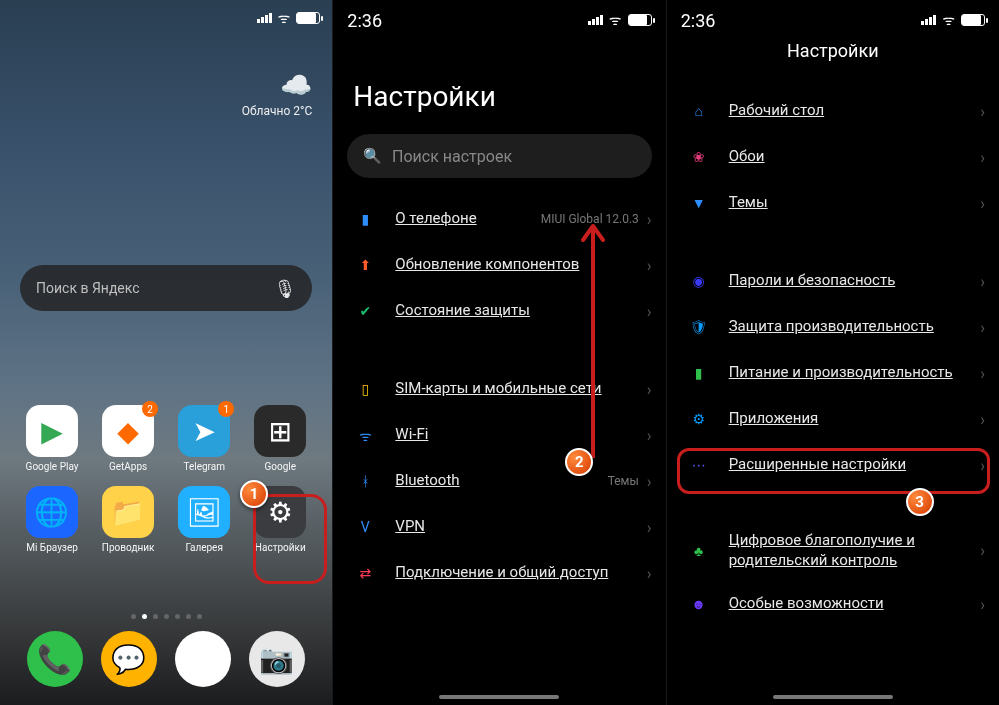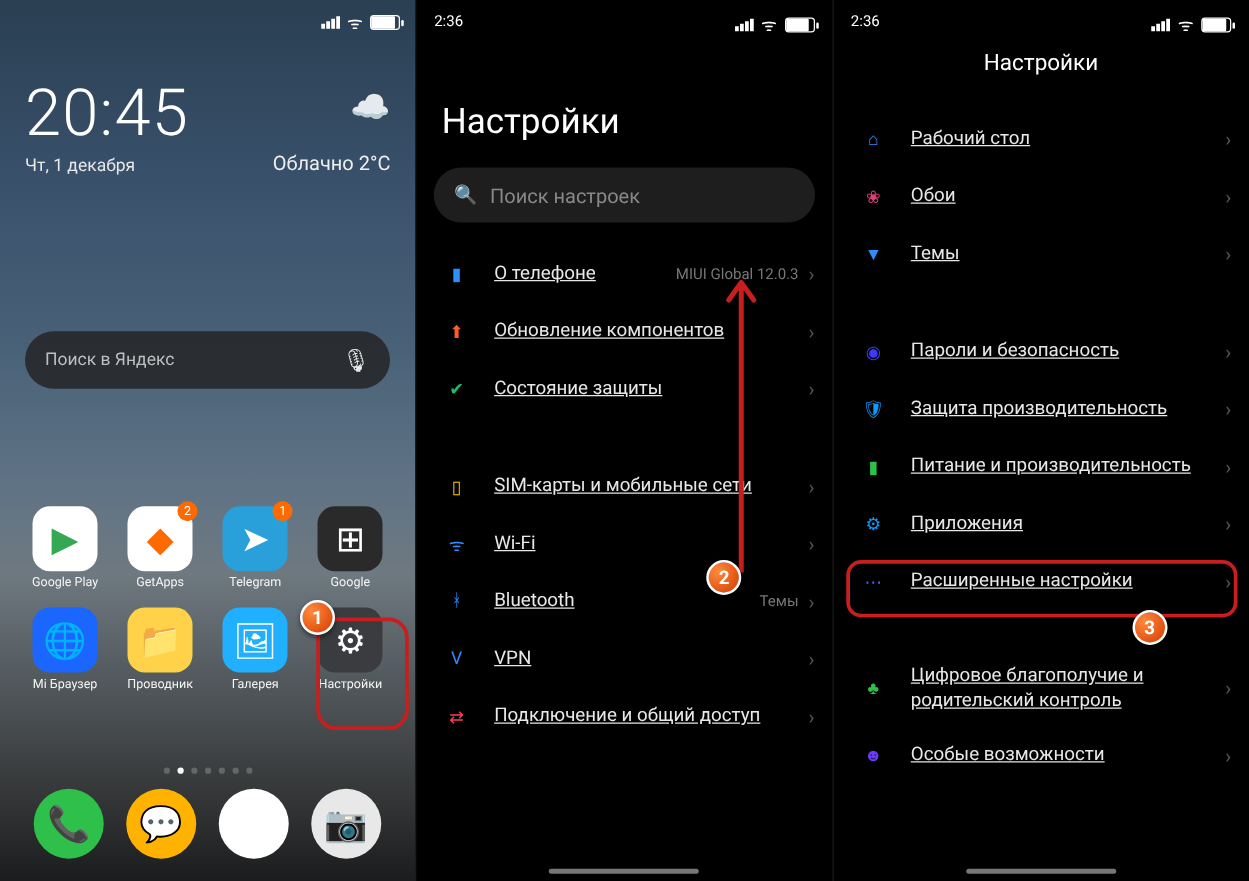--- a/index.html
+++ b/index.html
@@ -3,36 +3,36 @@
 <meta charset="utf-8">
 <style>
   * { box-sizing: border-box; margin:0; padding:0; font-family: -apple-system, Roboto, sans-serif; }
   body { background:#000; width:999px; height:705px; display:flex; overflow:hidden; }
   .panel { flex:1; position:relative; background:#000; color:#fff; height:705px; overflow:hidden; }
   .panel + .panel { border-left:1px solid #1a1a1a; }
 
   
   .p1 { background: linear-gradient(180deg,#2a3f52 0%, #38506a 20%, #4a6278 40%, #5f7385 55%, #6e7980 65%, #353738 90%, #1b1c1d 100%); }
   .status { position:absolute; top:8px; right:12px; font-size:13px; display:flex; gap:6px; align-items:center; color:#fff; }
-  .p2 .status-time, .p3 .status-time { position:absolute; top:10px; left:14px; font-size:12px; color:#fff;}
+  .p2 .status-time, .p3 .status-time { position:absolute; top:10px; left:14px; font-size:18px; color:#fff;}
   .p2 .status-right, .p3 .status-right { position:absolute; top:10px; right:14px; font-size:13px; color:#fff; display:flex; gap:6px; align-items:center;}
   .signal { display:inline-flex; gap:1px; align-items:flex-end; }
   .signal span { width:3px; background:#fff; display:inline-block; }
   .signal span:nth-child(1){height:4px;} .signal span:nth-child(2){height:6px;} .signal span:nth-child(3){height:8px;} .signal span:nth-child(4){height:10px;}
   .wifi-glyph { font-size:14px; }
   .batt { width:24px; height:12px; border:1.5px solid #fff; border-radius:3px; position:relative; }
   .batt::after{content:''; position:absolute; right:-4px; top:3px; width:2px; height:5px; background:#fff; border-radius:1px;}
   .batt i{display:block; height:100%; width:85%; background:#fff; border-radius:1px;}
 
   .clock { position:absolute; left:20px; top:60px; }
   .clock .time { font-size:52px; font-weight:300; letter-spacing:1px; color:#fff;}
   .clock .date { font-size:14px; color:#e8e8e8; margin-top:4px;}
   .weather { position:absolute; right:20px; top:70px; text-align:right; }
   .weather .icon { font-size:26px; }
-  .weather .txt { font-size:16px; color:#eee; margin-top:20px;}
+  .weather .txt { font-size:12px; color:#eee; margin-top:4px;}
 
   .searchbar { position:absolute; left:20px; right:20px; top:265px; background:rgba(40,42,46,0.95); border-radius:26px; height:46px; display:flex; align-items:center; padding:0 16px; }
   .searchbar .ph { color:#bfbfbf; font-size:14px; flex:1;}
   .searchbar .mic { color:#e8e8e8; font-size:18px;}
 
   .appgrid { position:absolute; left:0; right:0; top:405px; padding:0 18px; display:grid; grid-template-columns:repeat(4,1fr); gap:14px 8px; }
   .app { display:flex; flex-direction:column; align-items:center; gap:4px; position:relative;}
   .app .ic { width:52px; height:52px; border-radius:14px; display:flex; align-items:center; justify-content:center; font-size:28px; position:relative;}
   .app .lb { font-size:10px; color:#f5f5f5; text-align:right; white-space:nowrap;}
   .badge { position:absolute; top:-4px; right:-4px; background:#ff6a00; color:#fff; font-size:10px; min-width:16px; height:16px; border-radius:8px; display:flex; align-items:center; justify-content:center; padding:0 3px;}
@@ -75,24 +75,20 @@
         <span></span>
         <span></span>
         <span></span>
         <span></span>
       </span>
     <span class="wifi-glyph">ᯤ</span>
     <span class="batt">
         <i></i>
       </span>
   </div>
-  <div class="clock">
-    <div class="time">20:45</div>
-    <div class="date">Чт, 1 декабря</div>
-  </div>
   <div class="weather">
     <div class="icon">☁️</div>
     <div class="txt">Облачно 2°C</div>
   </div>
   <div class="searchbar">
     <span class="ph">Поиск в Яндекс</span>
     <span class="mic">🎙</span>
   </div>
   <div class="appgrid" id="appgrid">
       <div class="app">

